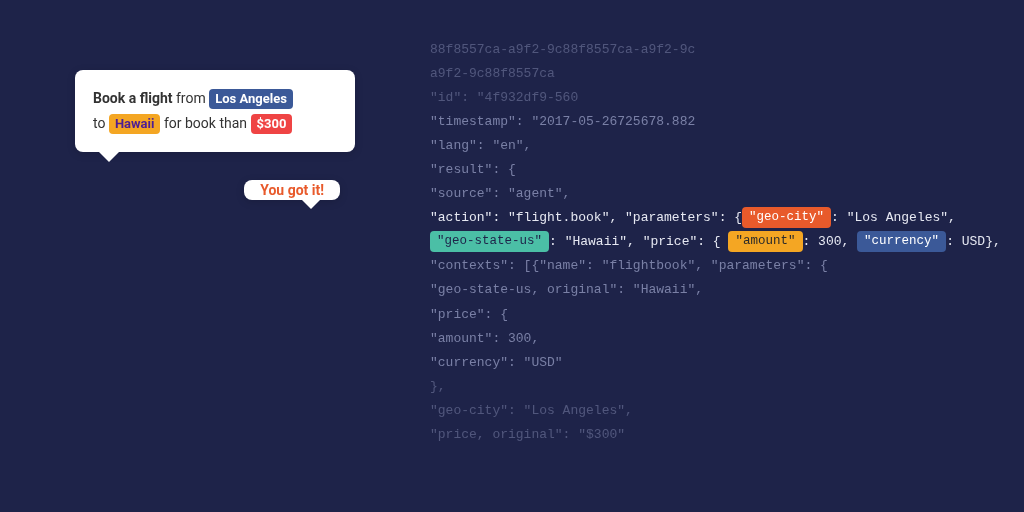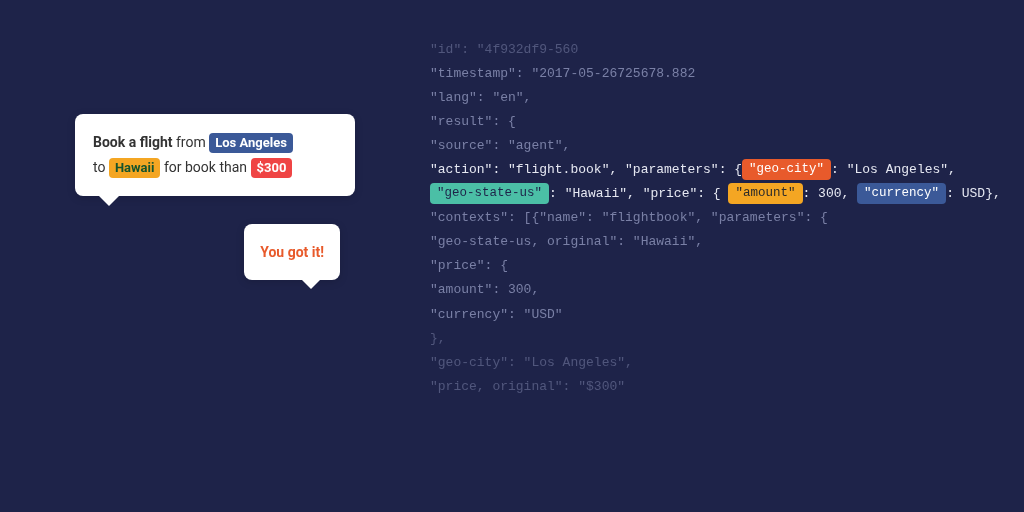--- a/index.html
+++ b/index.html
@@ -9,21 +9,20 @@
       background: #1e2349;
       font-family: -apple-system, BlinkMacSystemFont, "Segoe UI", Roboto, sans-serif;
       position: relative;
       overflow: hidden;
     }
     .chat-panel {
       position: absolute;
       left: 75px;
       top: 70px;
       width: 280px;
-      margin-top: 44px;
     }
     .bubble-user {
       background: #fff;
       border-radius: 8px;
       padding: 16px 18px;
       font-size: 14px;
       color: #333;
       line-height: 1.8;
       position: relative;
       box-shadow: 0 2px 8px rgba(0,0,0,0.15);
@@ -33,21 +32,21 @@
       position: absolute;
       bottom: -10px;
       left: 24px;
       border-left: 10px solid transparent;
       border-right: 10px solid transparent;
       border-top: 10px solid #fff;
     }
     .bubble-reply {
       background: #fff;
       border-radius: 8px;
-      padding: 20px 16px;
+      padding: 2px 16px;
       font-size: 14px;
       font-weight: 700;
       color: #e85a2b;
       position: absolute;
       right: 15px;
       top: 110px;
       box-shadow: 0 2px 8px rgba(0,0,0,0.15);
     }
     .bubble-reply::after {
       content: "";
@@ -62,21 +61,21 @@
     .tag {
       display: inline-block;
       padding: 1px 6px;
       border-radius: 4px;
       color: #fff;
       font-weight: 700;
       font-size: 13px;
       line-height: 1.4;
     }
     .tag-blue { background: #3b5998; }
-    .tag-yellow { background: #f4a623; color: #14532d; }
+    .tag-yellow { background: #f4a623; color: #4c1d95; }
     .tag-orange { background: #ef4444; }
 
     .code-panel {
       position: absolute;
       left: 430px;
       top: 38px;
       right: 20px;
       font-family: "SFMono-Regular", Consolas, "Liberation Mono", Menlo, monospace;
       font-size: 13px;
       line-height: 1.85;
@@ -106,20 +105,22 @@
   <div class="bubble-user">
     <span class="bold">Book a flight</span><span> from </span><span class="tag tag-blue">Los Angeles</span><br>
     <span>to </span><span class="tag tag-yellow">Hawaii</span><span> for book than </span><span class="tag tag-orange">$300</span>
   </div>
   <div class="bubble-reply">
     <span>You got it!</span>
   </div>
 </div>
 
 <div class="code-panel">
+  <div class="code-row faded">88f8557ca-a9f2-9c88f8557ca-a9f2-9c</div>
+  <div class="code-row faded">a9f2-9c88f8557ca</div>
   <div class="code-row faded">"id": "4f932df9-560</div>
   <div class="code-row">"timestamp": "2017-05-26725678.882</div>
   <div class="code-row">"lang": "en",</div>
   <div class="code-row">"result": {</div>
   <div class="code-row">"source": "agent",</div>
   <div class="code-row bright">
     <span>"action": "flight.book", "parameters": {</span><span class="code-tag ct-orange">"geo-city"</span><span>: "Los Angeles",</span>
   </div>
   <div class="code-row bright">
     <span class="code-tag ct-teal">"geo-state-us"</span><span>: "Hawaii", "price": {</span> <span class="code-tag ct-yellow">"amount"</span><span>: 300, </span><span class="code-tag ct-blue">"currency"</span><span>: USD},</span>

